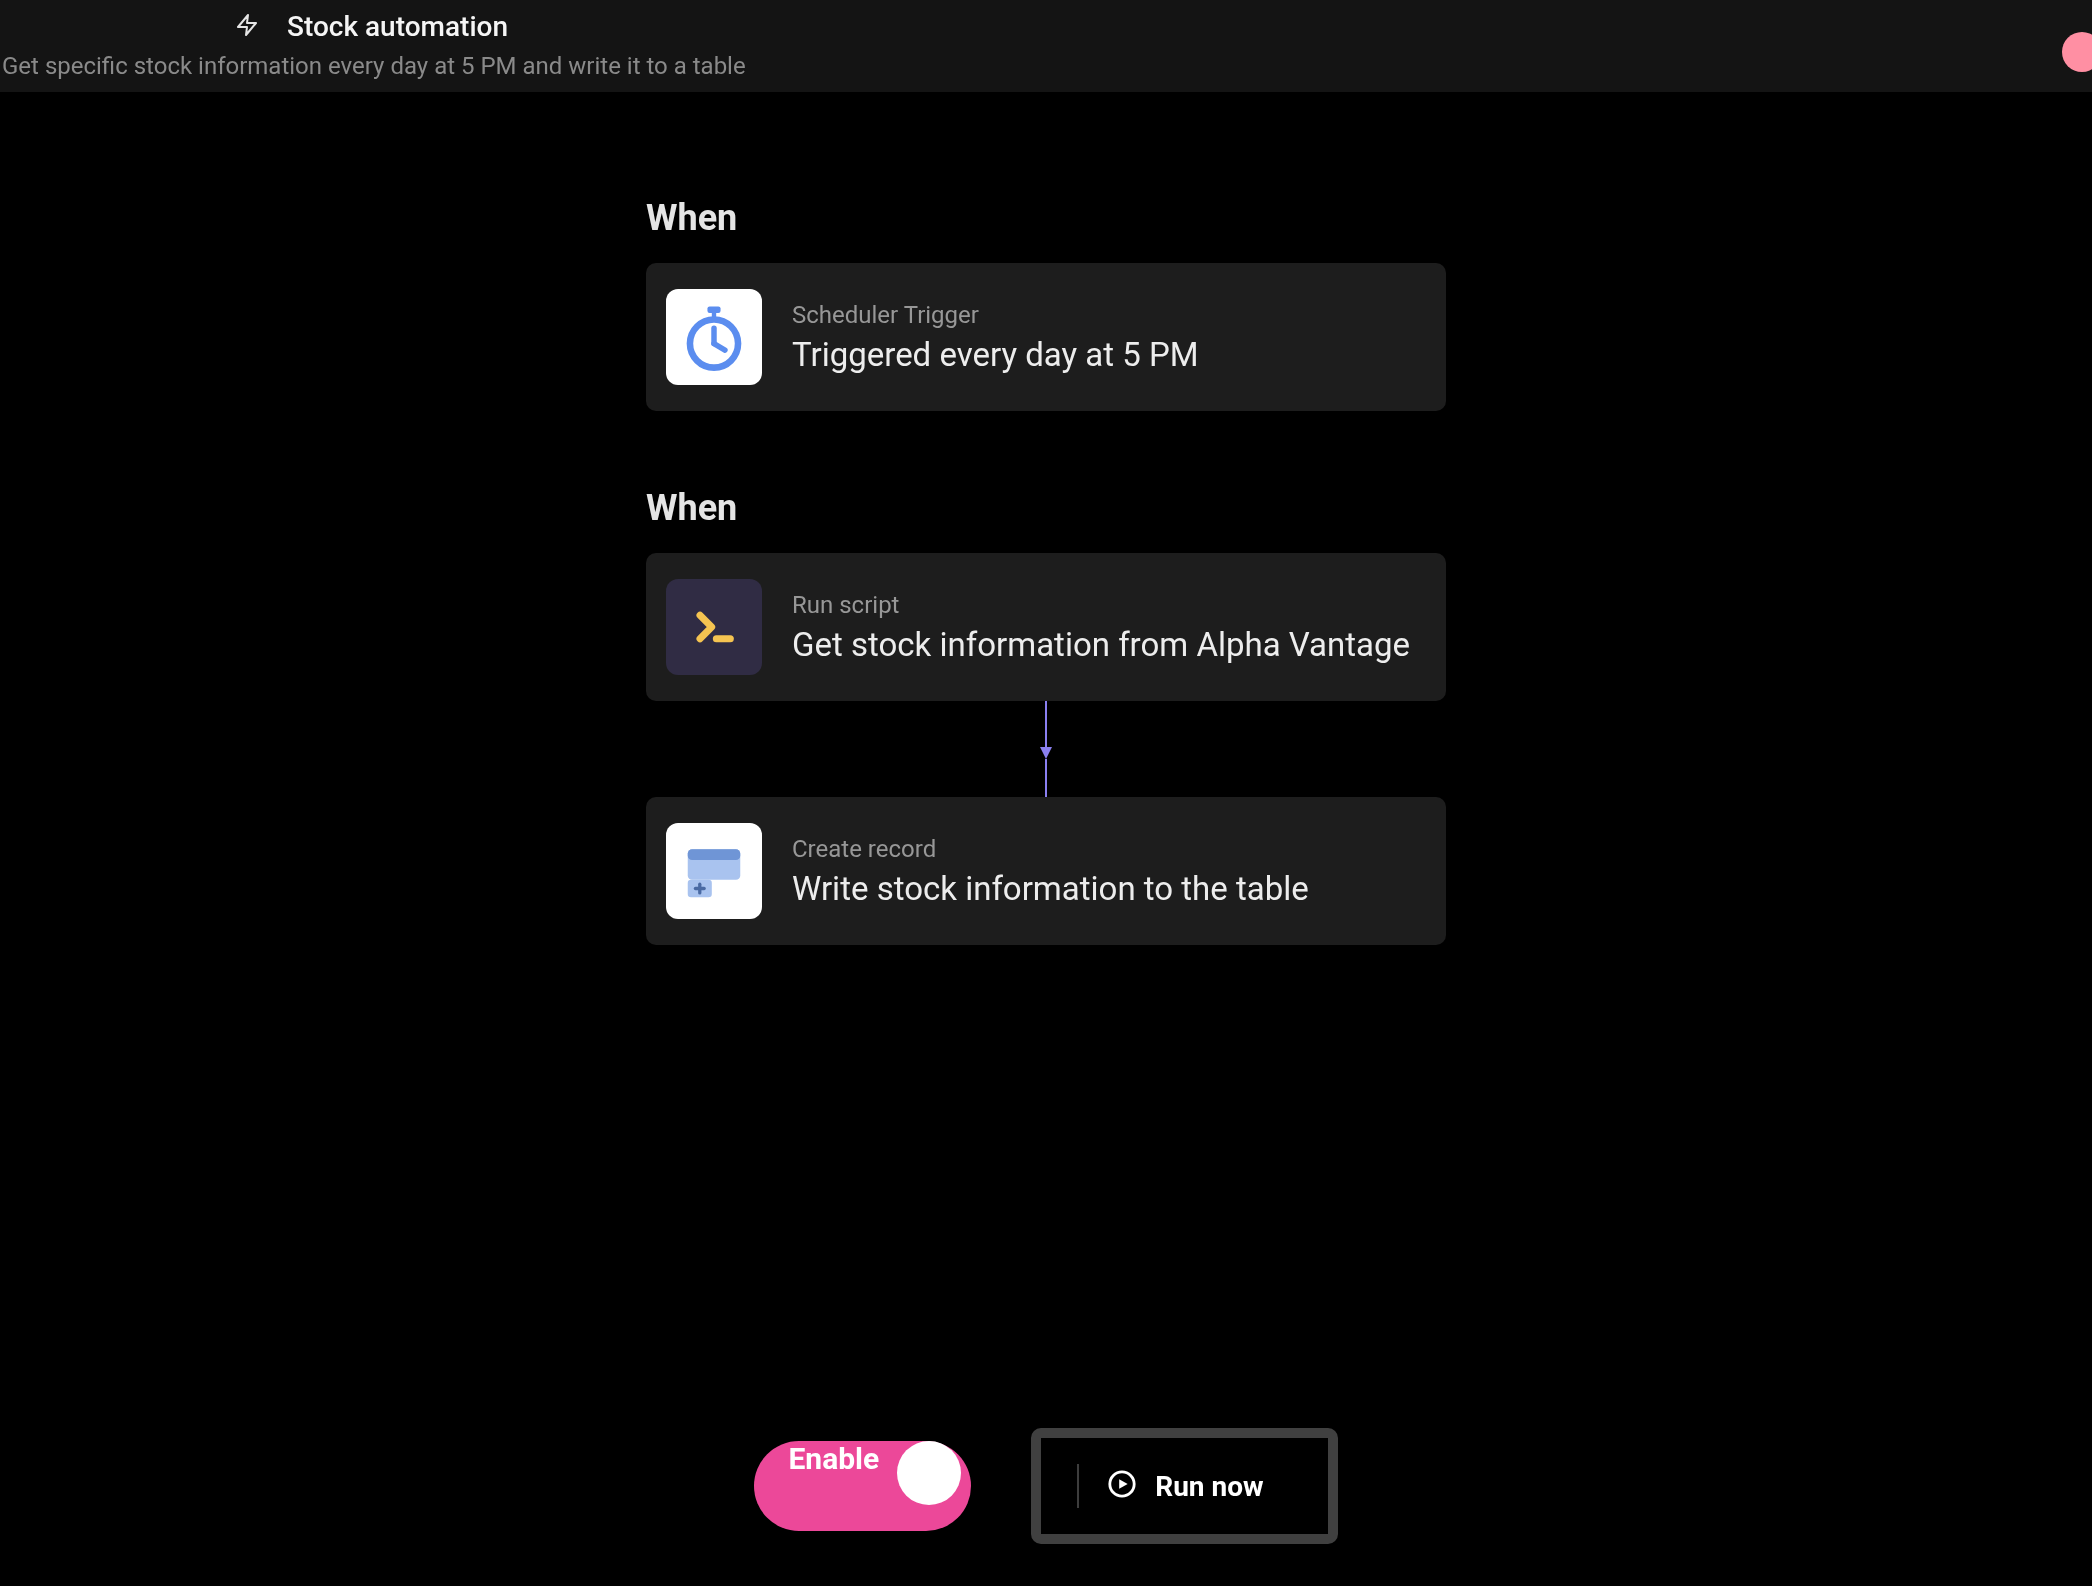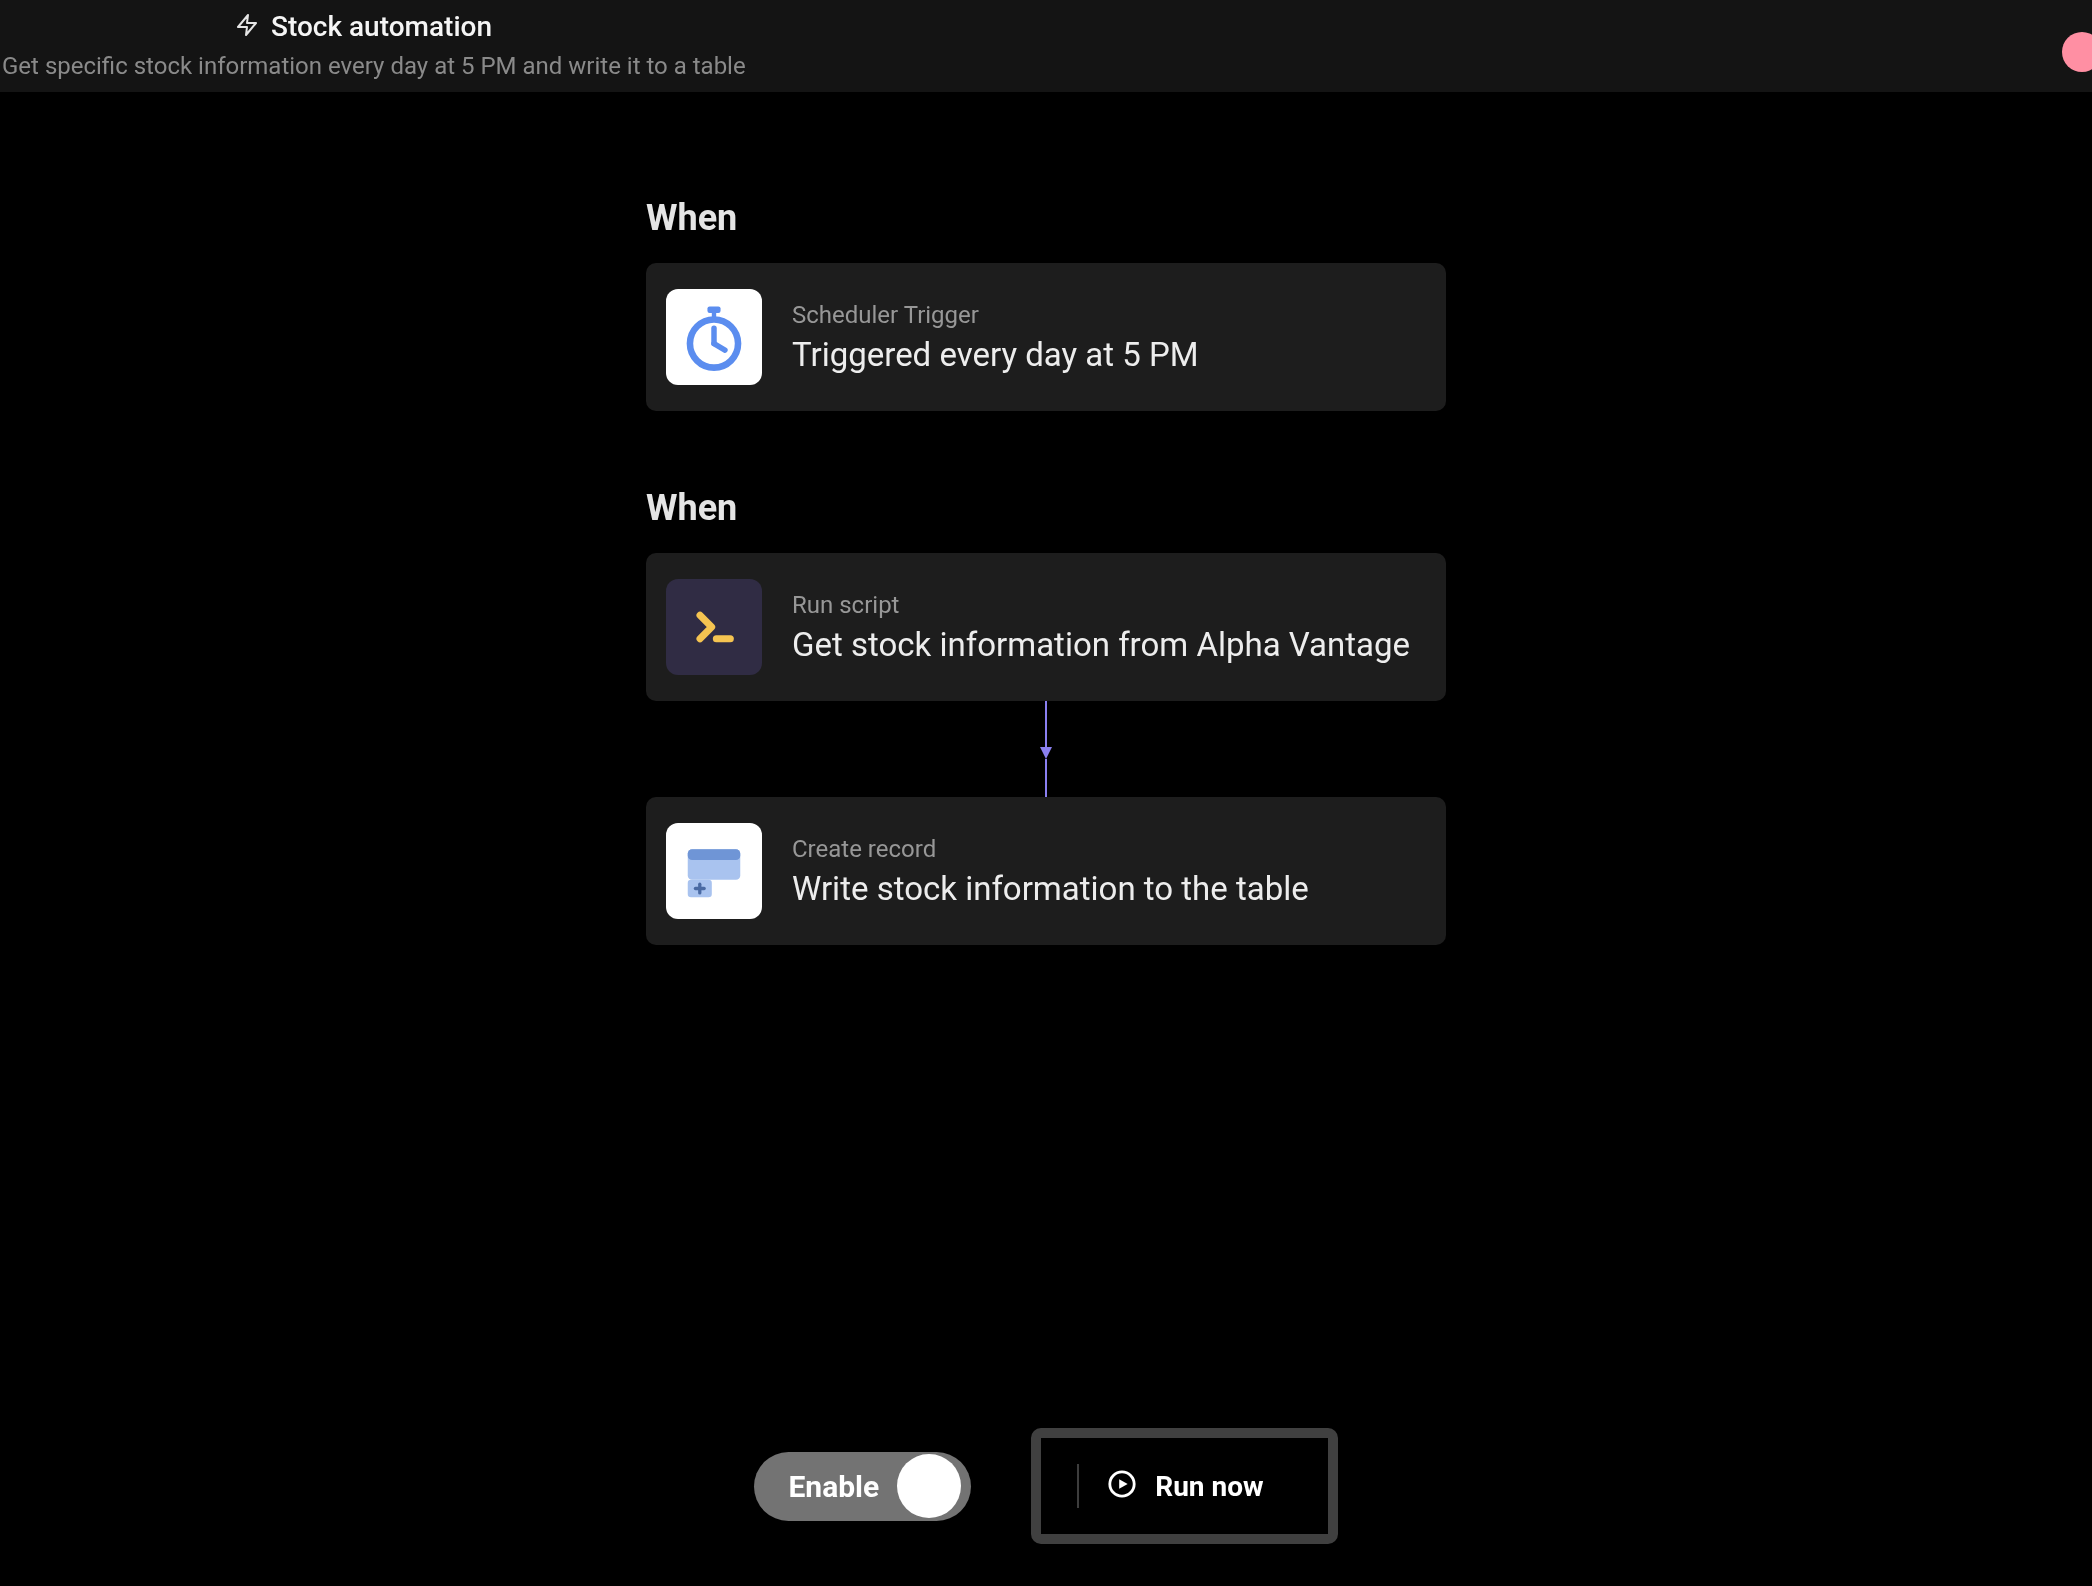--- a/index.html
+++ b/index.html
@@ -18,21 +18,21 @@
     width: 100%;
     height: 92px;
     background: #141414;
     padding-left: 235px;
     padding-top: 10px;
     position: relative;
   }
   .header-title-row {
     display: flex;
     align-items: center;
-    gap: 12px;
+    gap: 28px;
   }
   .header-title-row svg {
     width: 24px;
     height: 24px;
     flex: none;
   }
   .header-title {
     font-size: 28px;
     font-weight: 500;
     color: #f5f5f5;
@@ -127,25 +127,24 @@
     position: absolute;
     left: 0;
     right: 0;
     bottom: 42px;
     display: flex;
     align-items: center;
     justify-content: center;
     gap: 60px;
   }
   .toggle-pill {
-    height: 69px;
+    height: 90px;
     border-radius: 45px;
-    background: #737373;
-    display: flex;
-    align-items: center;
+    background: #ec4899;
+    display: flex;
     padding: 0 10px 0 34px;
     gap: 18px;
     cursor: pointer;
   }
   .toggle-pill .label {
     font-size: 30px;
     font-weight: 700;
     color: #fff;
   }
   .toggle-pill .knob {

